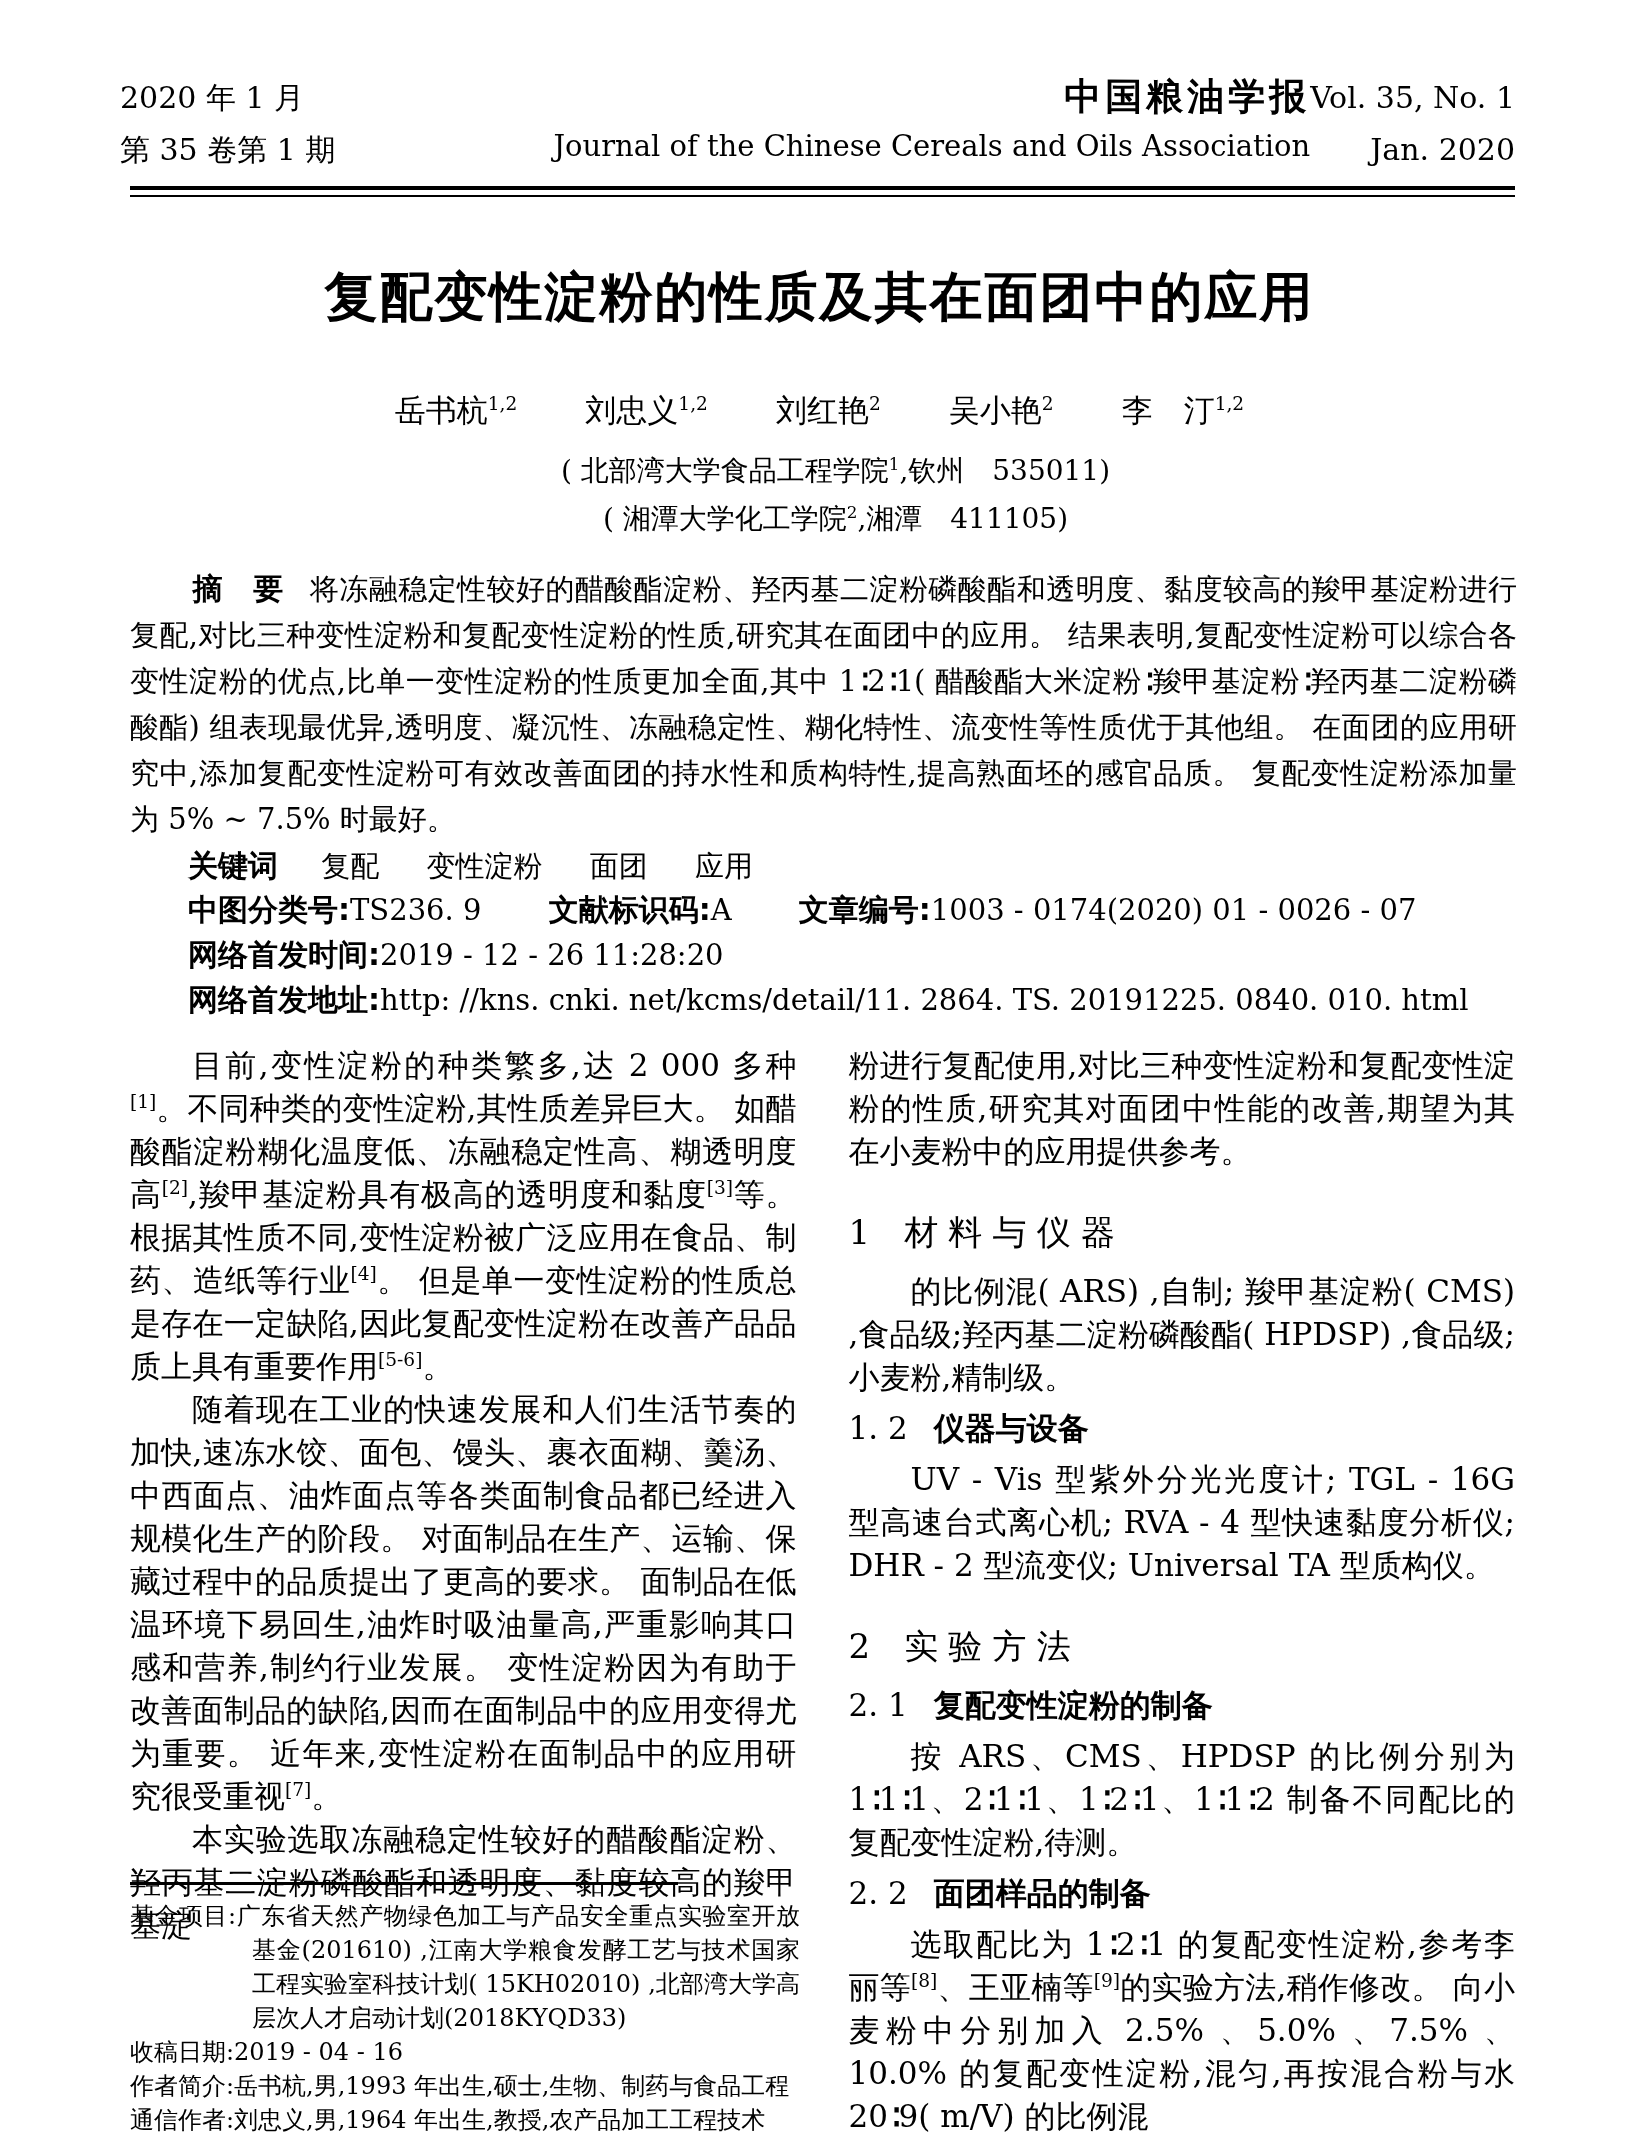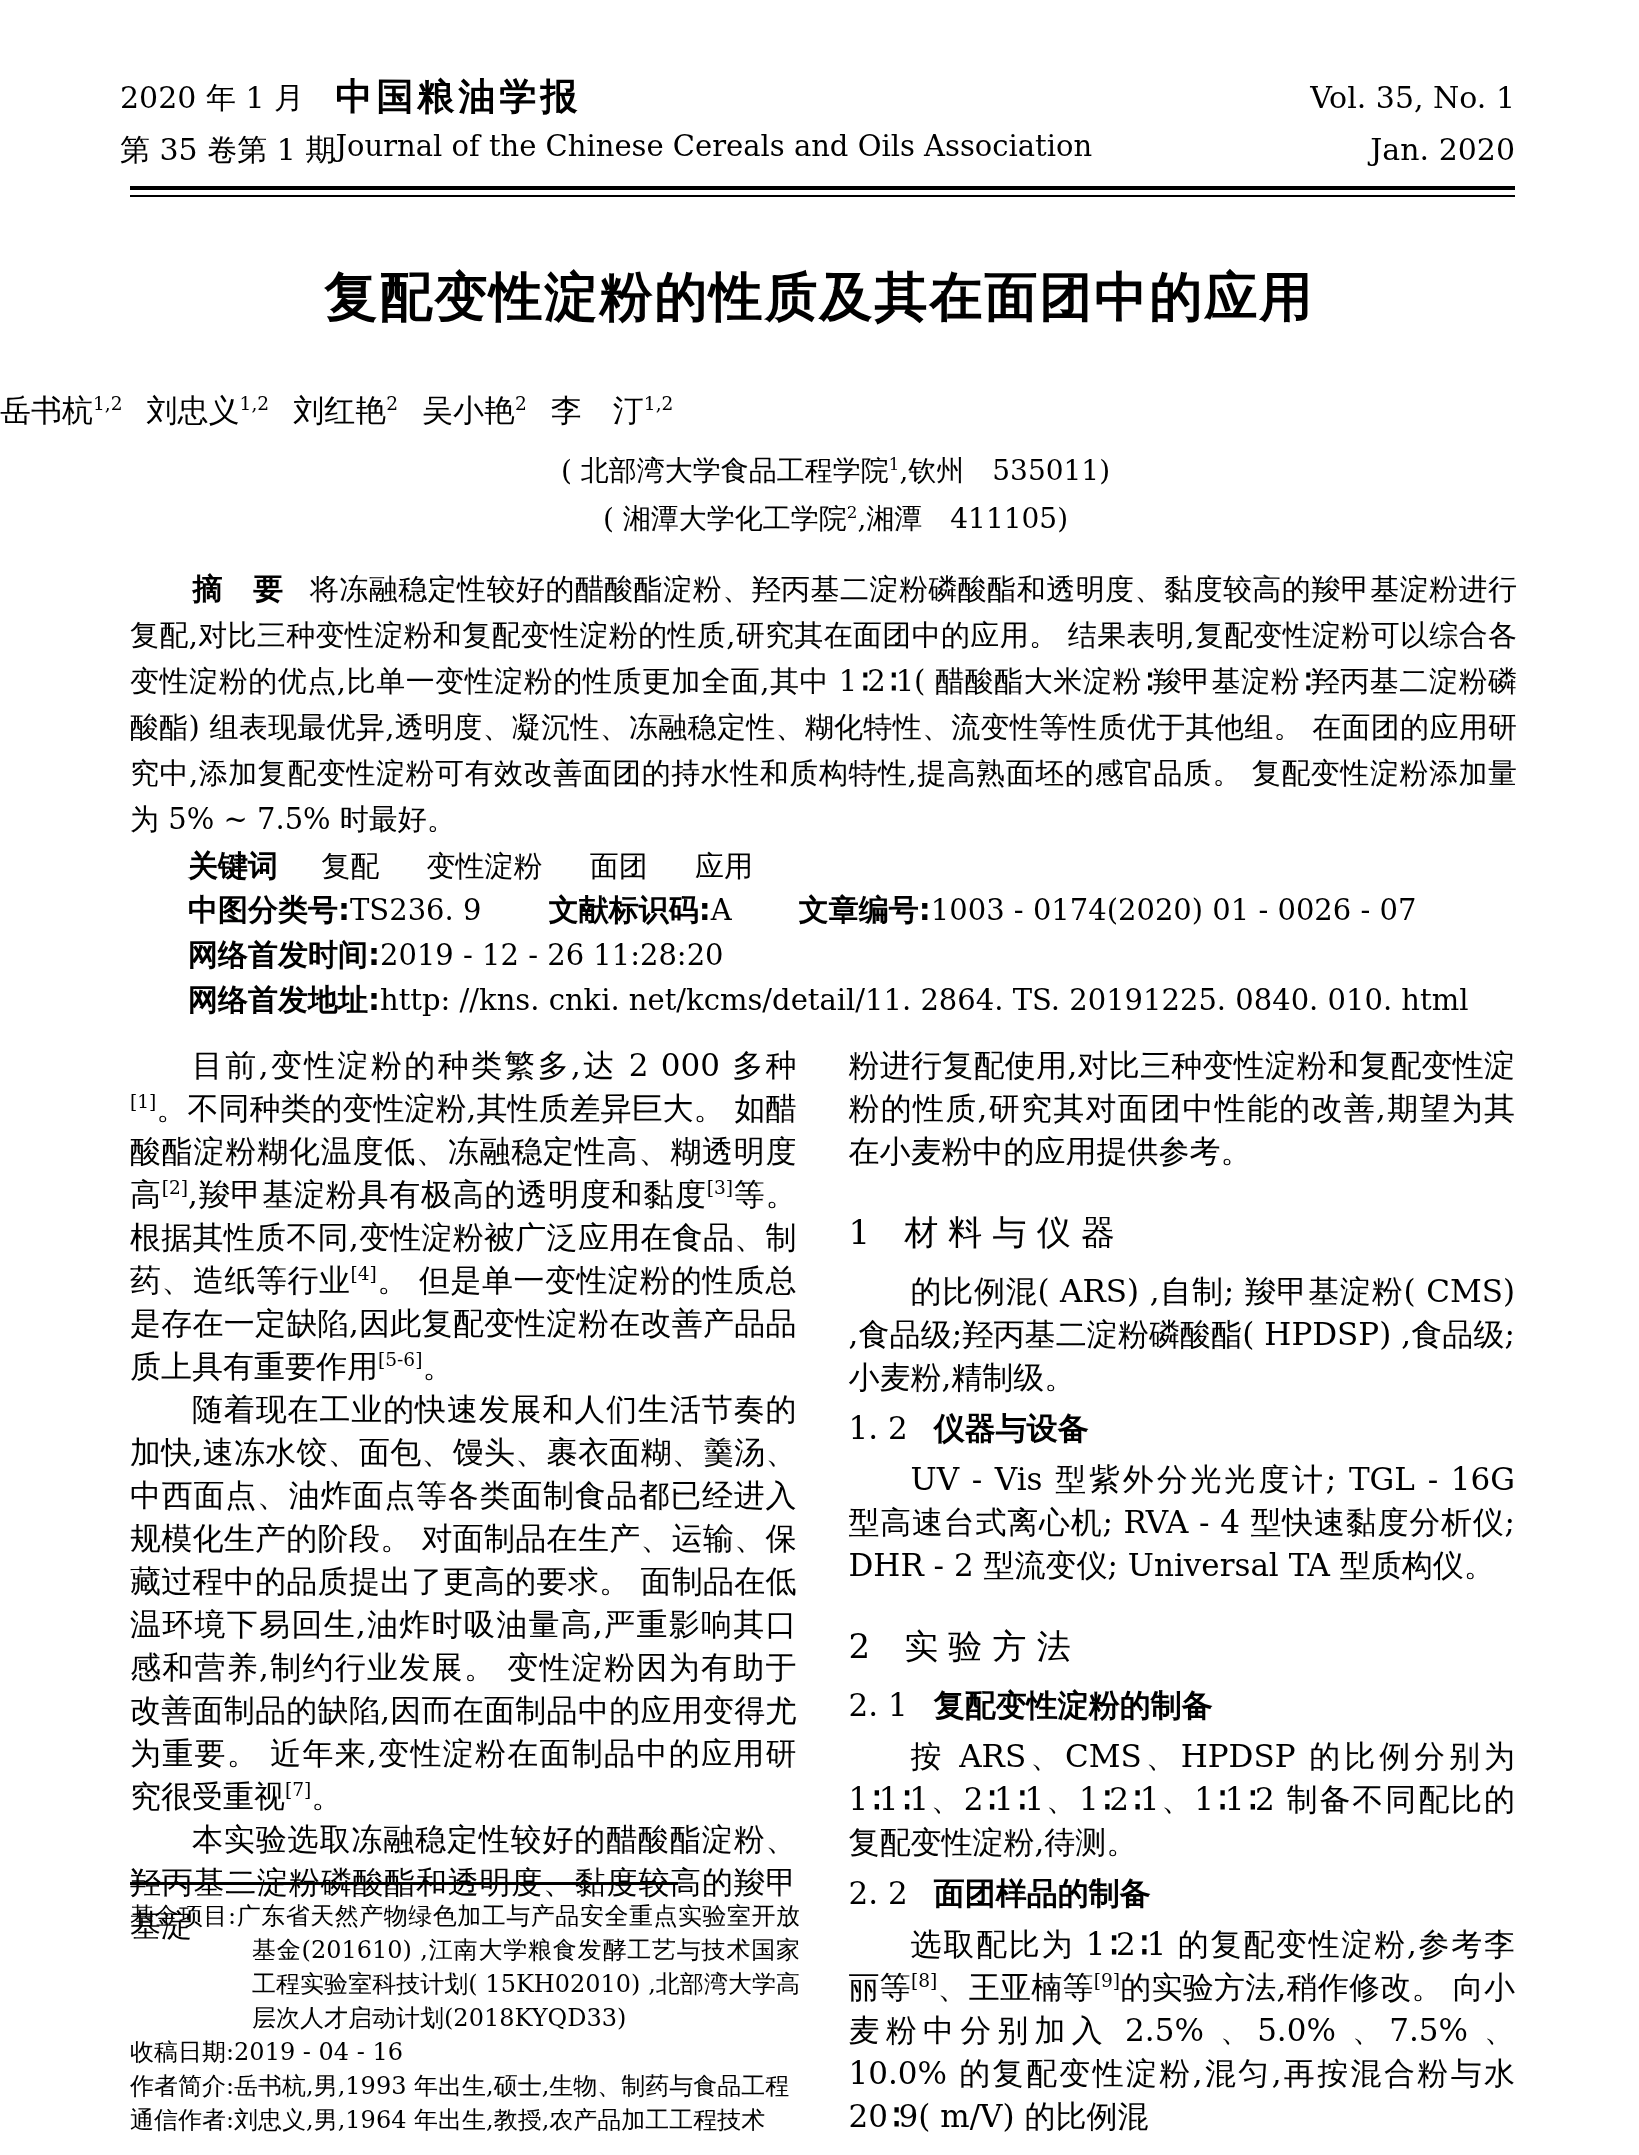--- a/index.html
+++ b/index.html
@@ -15,36 +15,36 @@
   .hei{font-family:"DejaVu Sans","Liberation Sans",sans-serif;font-weight:bold;}
   sup{font-size:0.6em;line-height:0;vertical-align:super;}
 
   
   .jheader{
     position:absolute;top:72px;left:120px;right:124px;
     display:flex;justify-content:space-between;align-items:flex-start;
   }
   .jh-left,.jh-right{font-size:30px;line-height:52px;white-space:nowrap;}
   .jh-right{text-align:right;}
-  .jh-center{text-align:left;flex:1;}
+  .jh-center{text-align:right;flex:1;}
   .jh-cn{font-size:37px;font-weight:bold;line-height:48px;letter-spacing:4px;}
   .jh-en{font-size:29px;line-height:52px;}
 
   .rule-wrap{position:absolute;top:186px;left:130px;right:124px;}
   .rule-a{height:4px;background:#000;}
   .rule-b{height:2px;background:#000;margin-top:5px;}
 
   
   .title{
     position:absolute;top:262px;left:0;width:100%;
     text-align:center;font-size:53px;font-weight:bold;letter-spacing:2px;
   }
   .authors{
     position:absolute;top:390px;left:0;width:100%;
-    display:flex;justify-content:flex-start;gap:24px;
+    display:flex;justify-content:center;gap:68px;
     font-size:31px;
   }
   .affil{position:absolute;left:16px;width:100%;text-align:center;font-size:28px;}
   .affil-1{top:452px;}
   .affil-2{top:500px;}
 
   
   .abstract{
     position:absolute;top:566px;left:130px;right:122px;
     font-size:29px;line-height:46px;text-align:justify;

